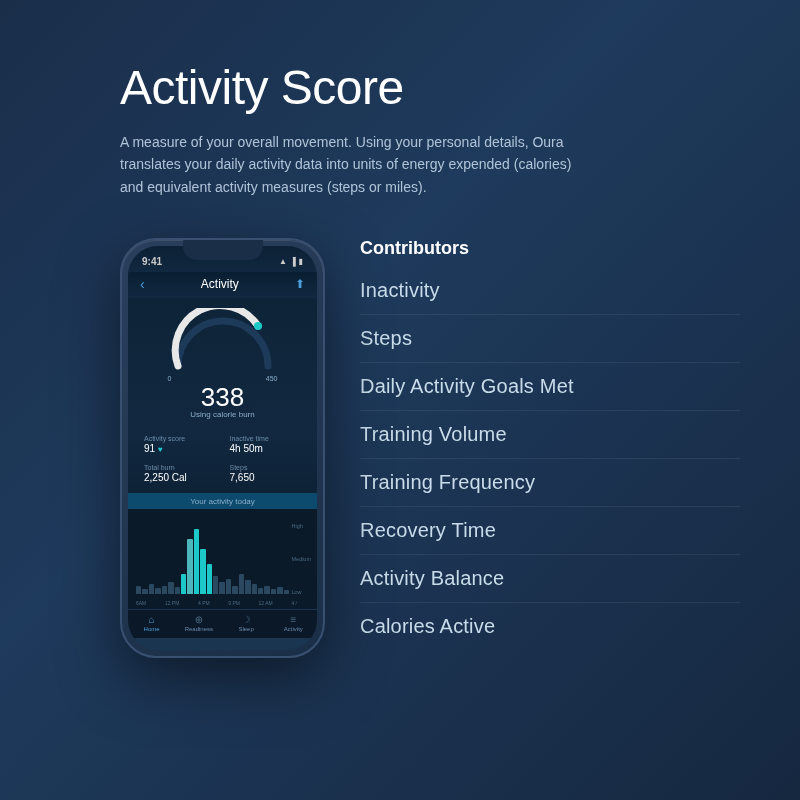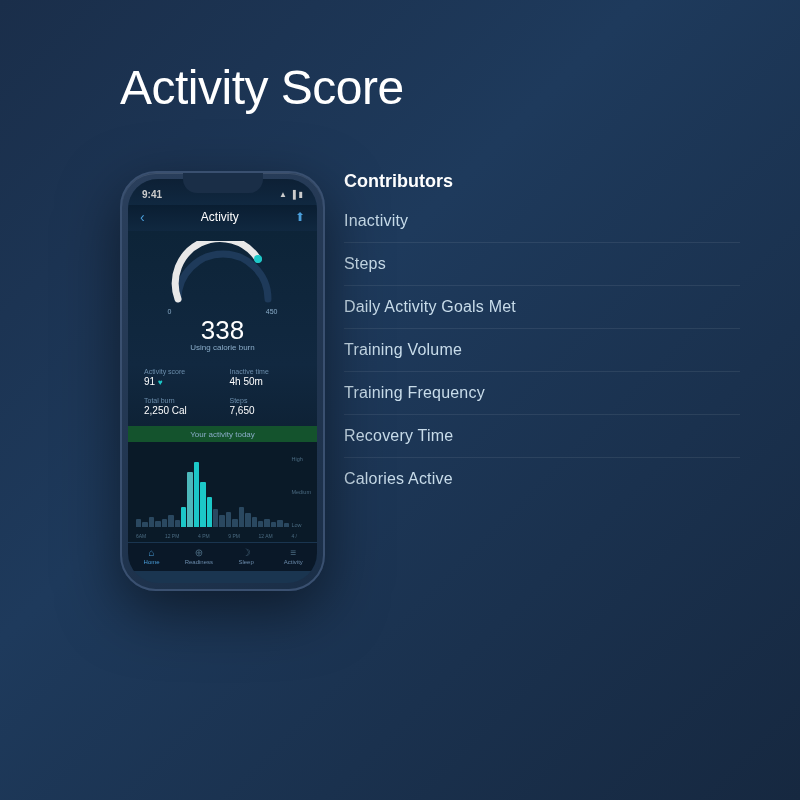--- a/index.html
+++ b/index.html
@@ -35,21 +35,21 @@
 
     .page-description {
       font-size: 14px;
       line-height: 1.6;
       color: #b0c4d8;
       max-width: 460px;
     }
 
     .content-section {
       display: flex;
-      gap: 14px;
+      gap: 30px;
       align-items: flex-start;
       margin-top: 10px;
     }
 
     
     .phone-container {
       width: 210px;
       flex-shrink: 0;
       position: relative;
     }
@@ -172,21 +172,21 @@
       margin-bottom: 1px;
     }
 
     .stat-value {
       font-size: 10px;
       color: #ffffff;
       font-weight: 500;
     }
 
     .activity-today-label {
-      background: #14532d;
+      background: #0c4a6e;
       padding: 4px 12px 3px;
       font-size: 8px;
       color: #8aacc8;
       text-align: center;
     }
 
     .chart-area {
       background: #0a1a28;
       height: 100px;
       position: relative;
@@ -278,21 +278,21 @@
       padding: 12px 0;
       border-bottom: 1px solid rgba(255,255,255,0.08);
       cursor: pointer;
     }
 
     .contributor-item:last-child {
       border-bottom: none;
     }
 
     .contributor-label {
-      font-size: 16px;
+      font-size: 20px;
       font-weight: 300;
       color: #c8dcea;
       letter-spacing: 0.2px;
     }
 
     
     .phone-button-left {
       position: absolute;
       left: -3px;
       top: 80px;
@@ -321,20 +321,21 @@
       background: #2a3f5c;
       border-radius: 0 2px 2px 0;
     }
   </style>
 </head>
 <body>
 
 <div class="page-container">
   <div class="header-section">
     <h1 class="page-title">Activity Score</h1>
+    <p class="page-description">A measure of your overall movement. Using your personal details, Oura translates your daily activity data into units of energy expended (calories) and equivalent activity measures (steps or miles).</p>
   </div>
 
   <div class="content-section">
 
     <div class="phone-container">
       <div class="phone-outer">
         <div class="phone-button-left"></div>
         <div class="phone-button-left2"></div>
         <div class="phone-button-right"></div>
         <div class="phone-notch"></div>
@@ -479,18 +480,21 @@
       <div class="contributor-item">
         <span class="contributor-label">Training Volume</span>
       </div>
       <div class="contributor-item">
         <span class="contributor-label">Training Frequency</span>
       </div>
       <div class="contributor-item">
         <span class="contributor-label">Recovery Time</span>
       </div>
       <div class="contributor-item">
+        <span class="contributor-label">Activity Balance</span>
+      </div>
+      <div class="contributor-item">
         <span class="contributor-label">Calories Active</span>
       </div>
     </div>
 
   </div>
 </div>
 
 </body></html>

